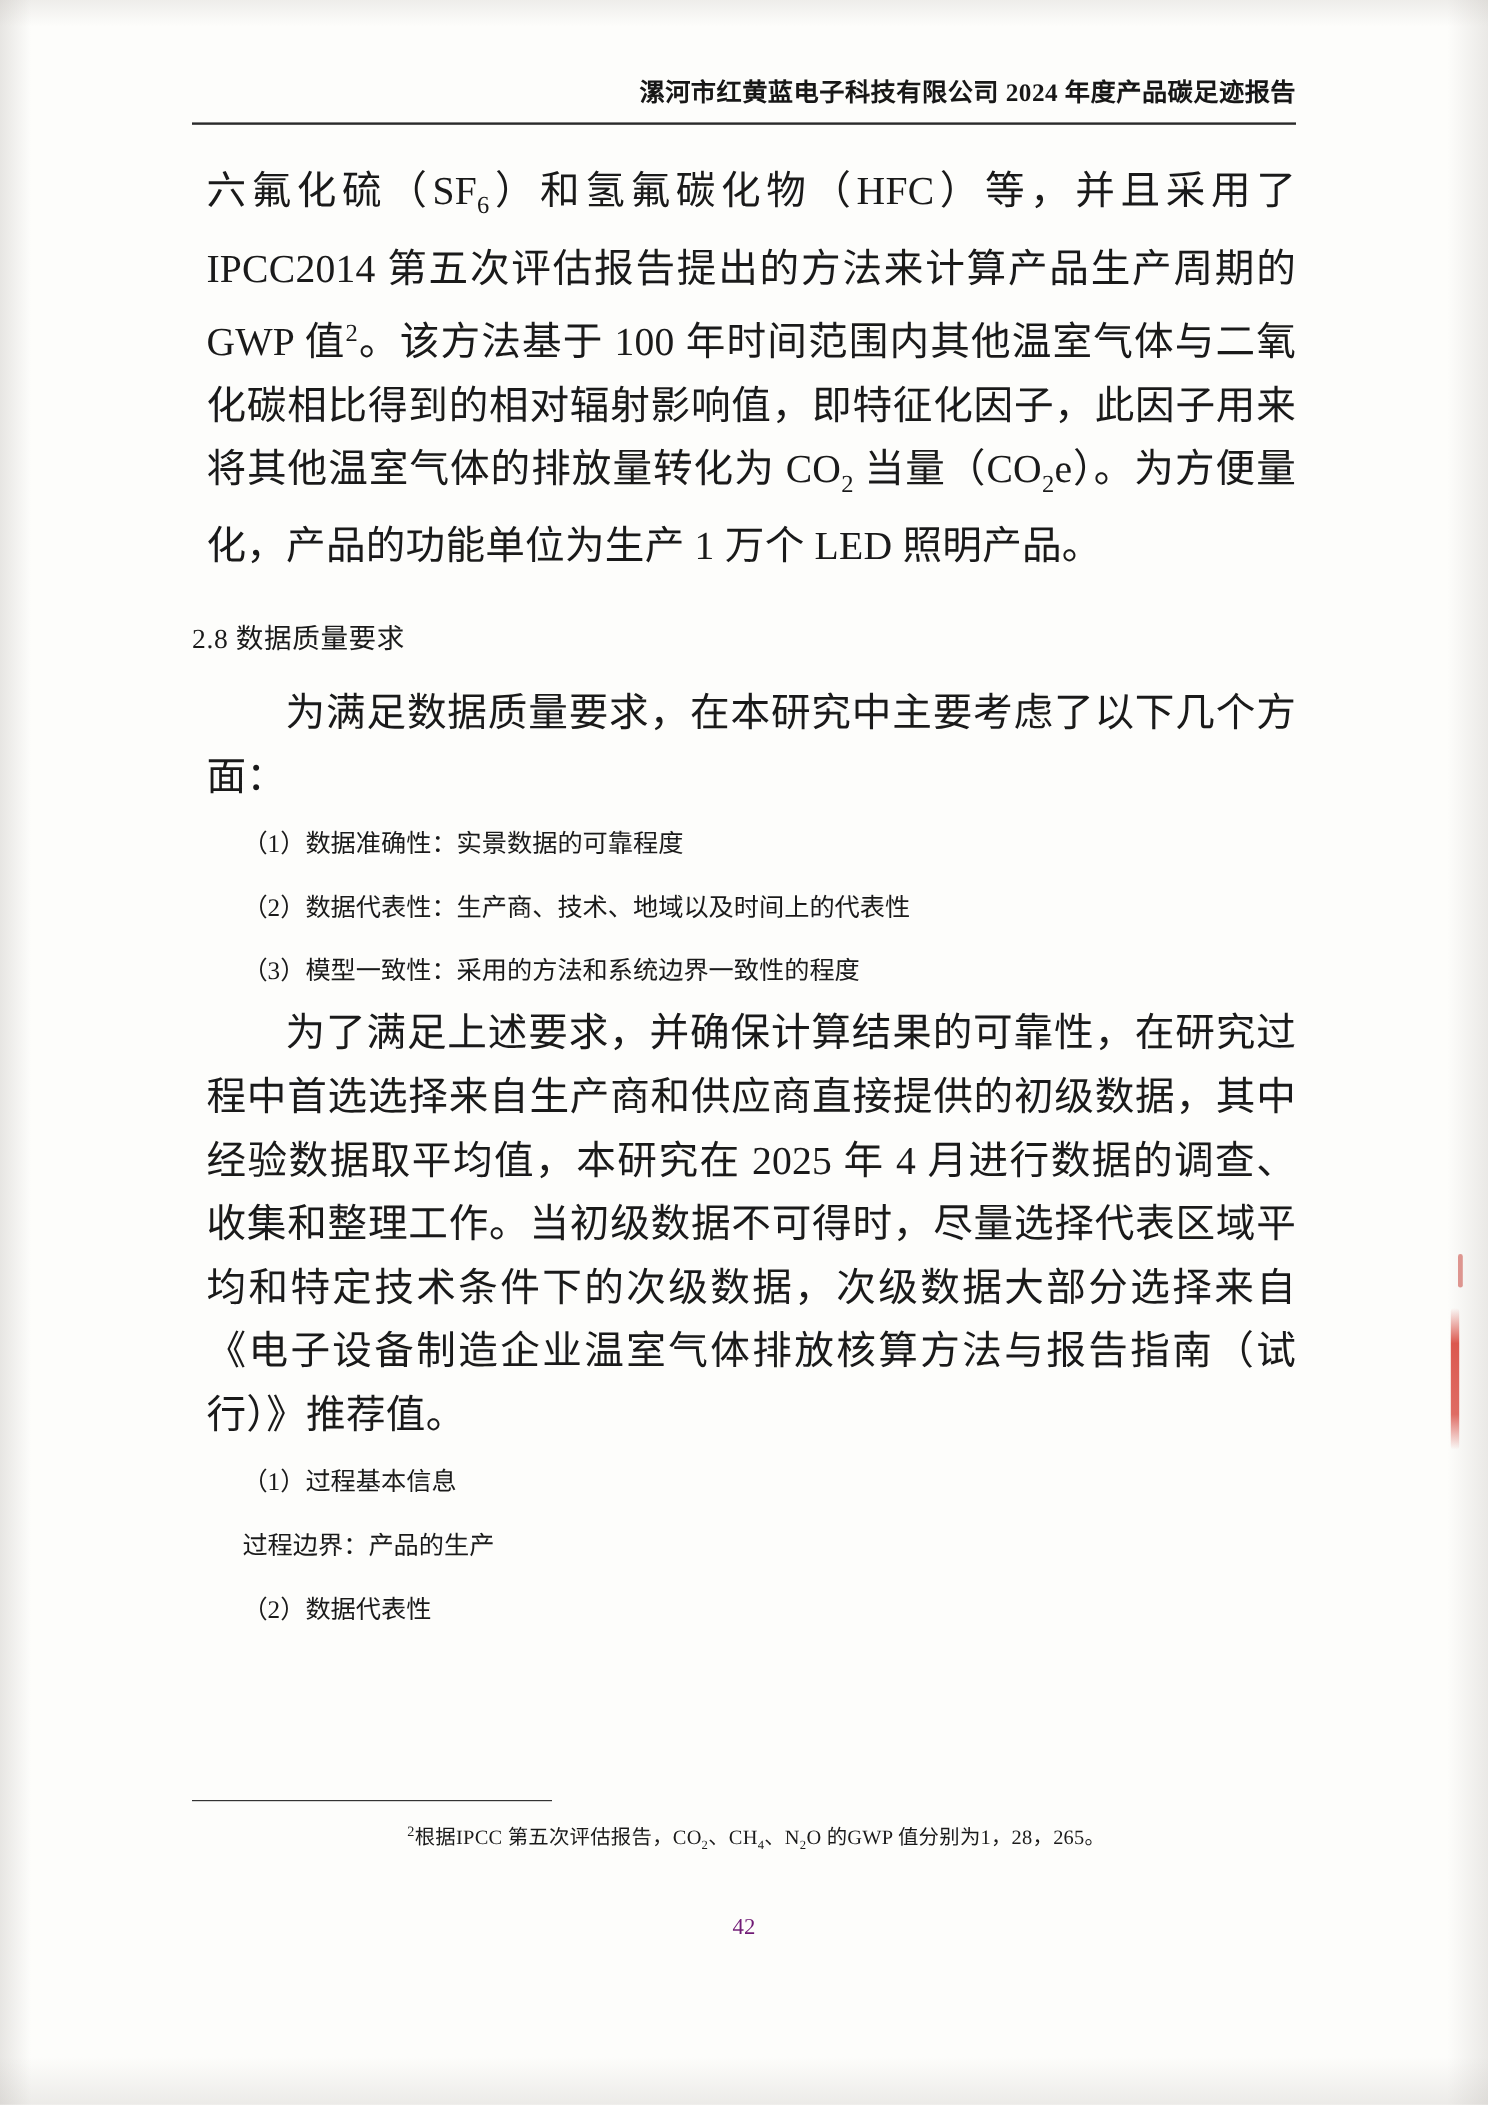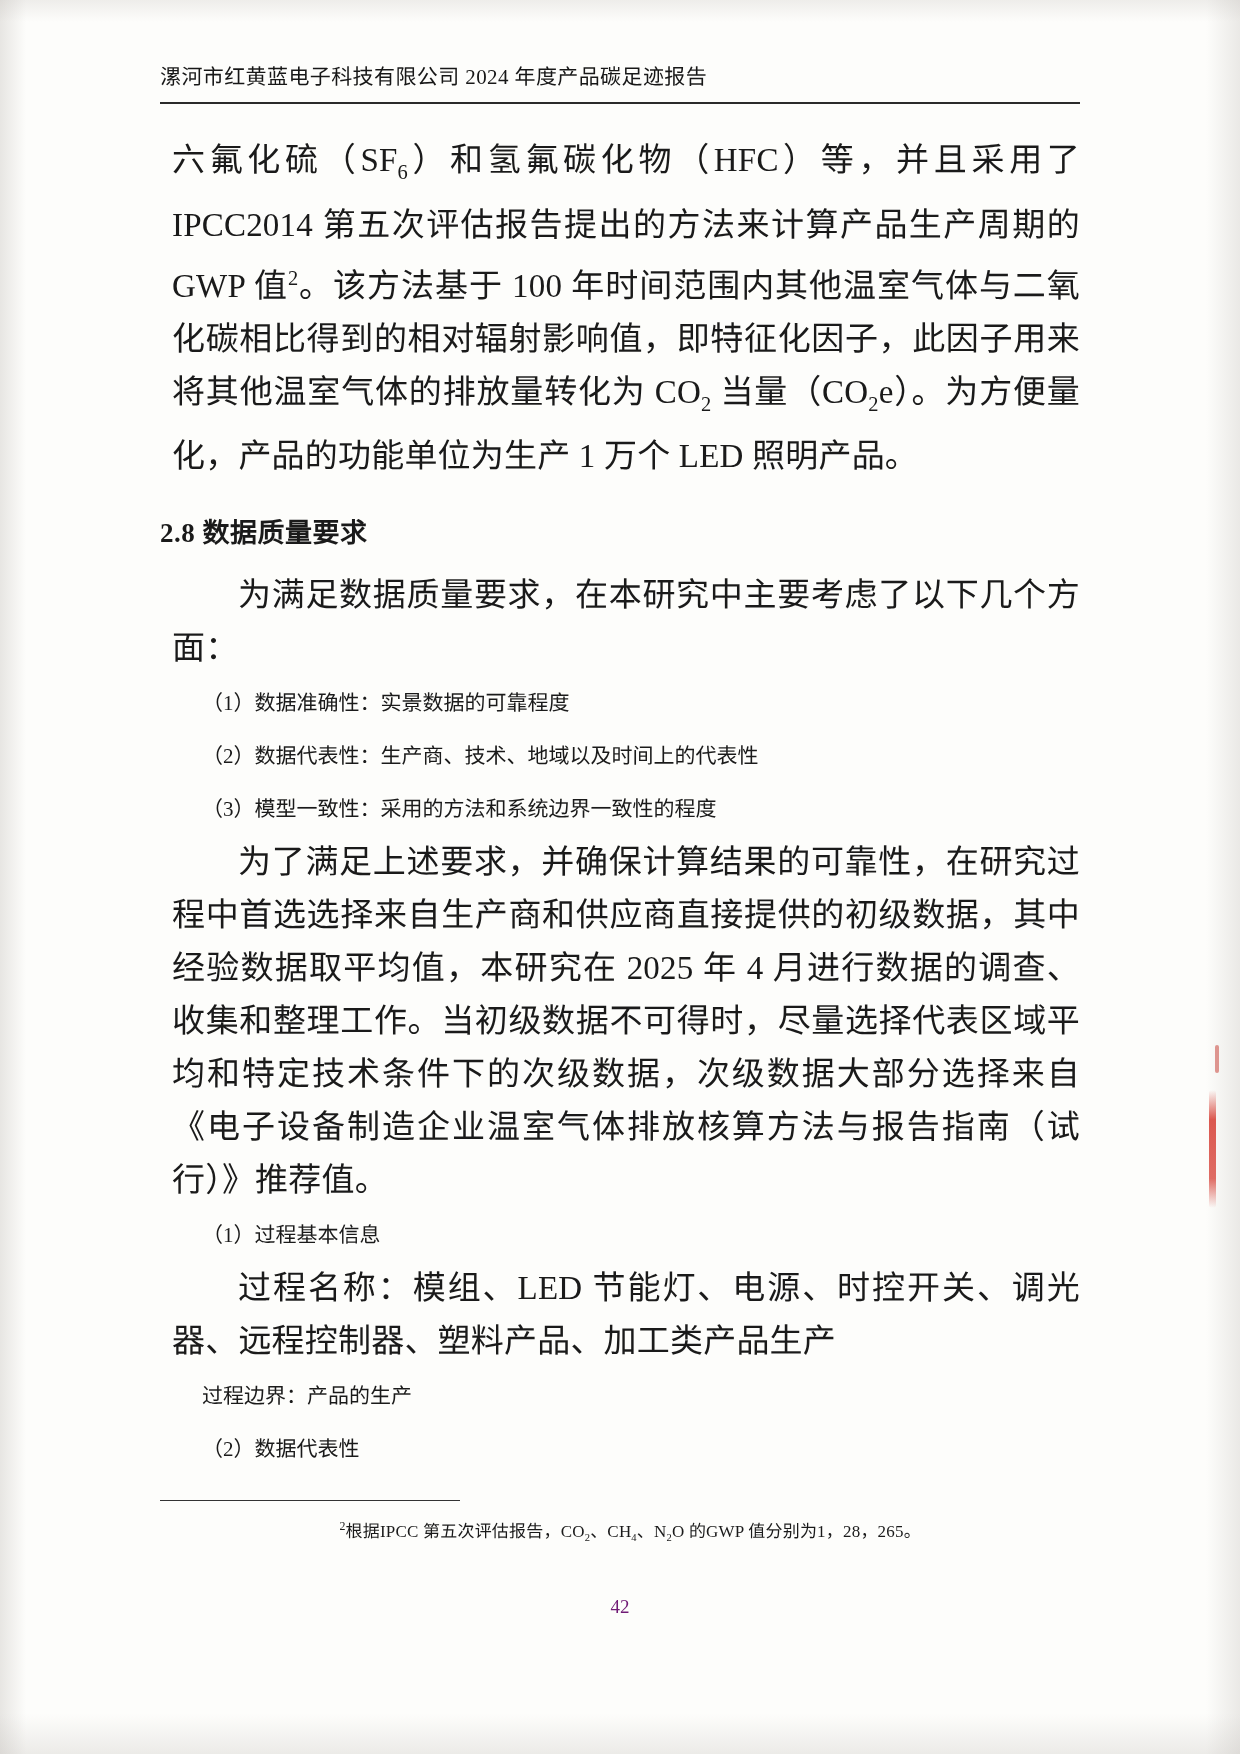--- a/index.html
+++ b/index.html
@@ -67,45 +67,46 @@
   }
 
   .content {
     position: absolute;
     left: 160px;
     top: 60px;
     width: 920px;
   }
 
   .running-head {
-    text-align: left;
+    text-align: right;
     font-size: 21px;
     letter-spacing: 0.4px;
     color: #171717;
     padding-bottom: 12px;
     font-family: "Liberation Serif", "DejaVu Serif", serif;
+    font-weight: bold;
   }
   .head-rule {
     border-top: 2px solid #2a2a2a;
     margin-bottom: 30px;
   }
 
   p.body {
     font-size: 33px;
     line-height: 53px;
     margin: 0 0 2px 12px;
     text-align: justify;
     text-justify: inter-ideograph;
     letter-spacing: 0.2px;
   }
   p.indent { text-indent: 2em; }
 
   h2.section {
-    font-size: 27px;
-    font-weight: bold;
+    font-size: 23px;
+    font-weight: normal;
     margin: 28px 0 14px 0;
     line-height: 44px;
     letter-spacing: 0.5px;
   }
   h1.section-big {
     font-size: 33px;
     font-weight: bold;
     margin: 46px 0 26px 0;
     line-height: 50px;
     letter-spacing: 1px;
@@ -170,21 +171,20 @@
 
     <p class="body indent">为满足数据质量要求，在本研究中主要考虑了以下几个方面：</p>
     <p class="list-line">（1）数据准确性：实景数据的可靠程度</p>
     <p class="list-line">（2）数据代表性：生产商、技术、地域以及时间上的代表性</p>
     <p class="list-line">（3）模型一致性：采用的方法和系统边界一致性的程度</p>
 
     <p class="body indent">为了满足上述要求，并确保计算结果的可靠性，在研究过程中首选选择来自生产商和供应商直接提供的初级数据，其中经验数据取平均值，本研究在 2025 年 4 月进行数据的调查、收集和整理工作。当初级数据不可得时，尽量选择代表区域平均和特定技术条件下的次级数据，次级数据大部分选择来自《电子设备制造企业温室气体排放核算方法与报告指南（试行）》推荐值。</p>
 
 
     <p class="list-line">（1）过程基本信息</p>
-    <p class="body indent">过程名称：模组、LED 节能灯、电源、时控开关、调光器、远程控制器、塑料产品、加工类产品生产</p>
     <p class="list-line">过程边界：产品的生产</p>
     <p class="list-line">（2）数据代表性</p>
 
   </div>
 
   <div class="footnote-area">
     <div class="footnote-rule"></div>
     <div class="footnote-text"><sup>2</sup><span>根据IPCC 第五次评估报告，CO</span><sub>2</sub><span>、CH</span><sub>4</sub><span>、N</span><sub>2</sub><span>O 的GWP 值分别为1，28，265。</span></div>
   </div>
 

